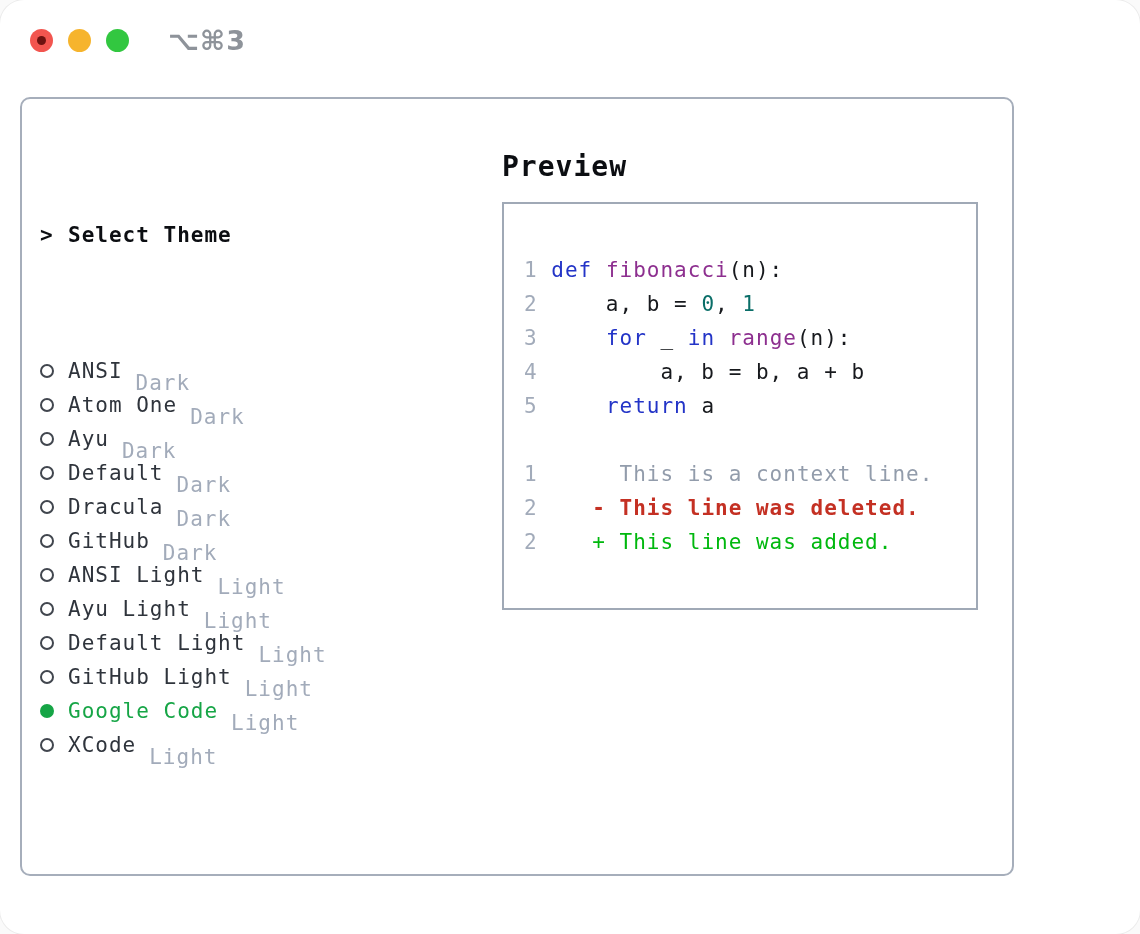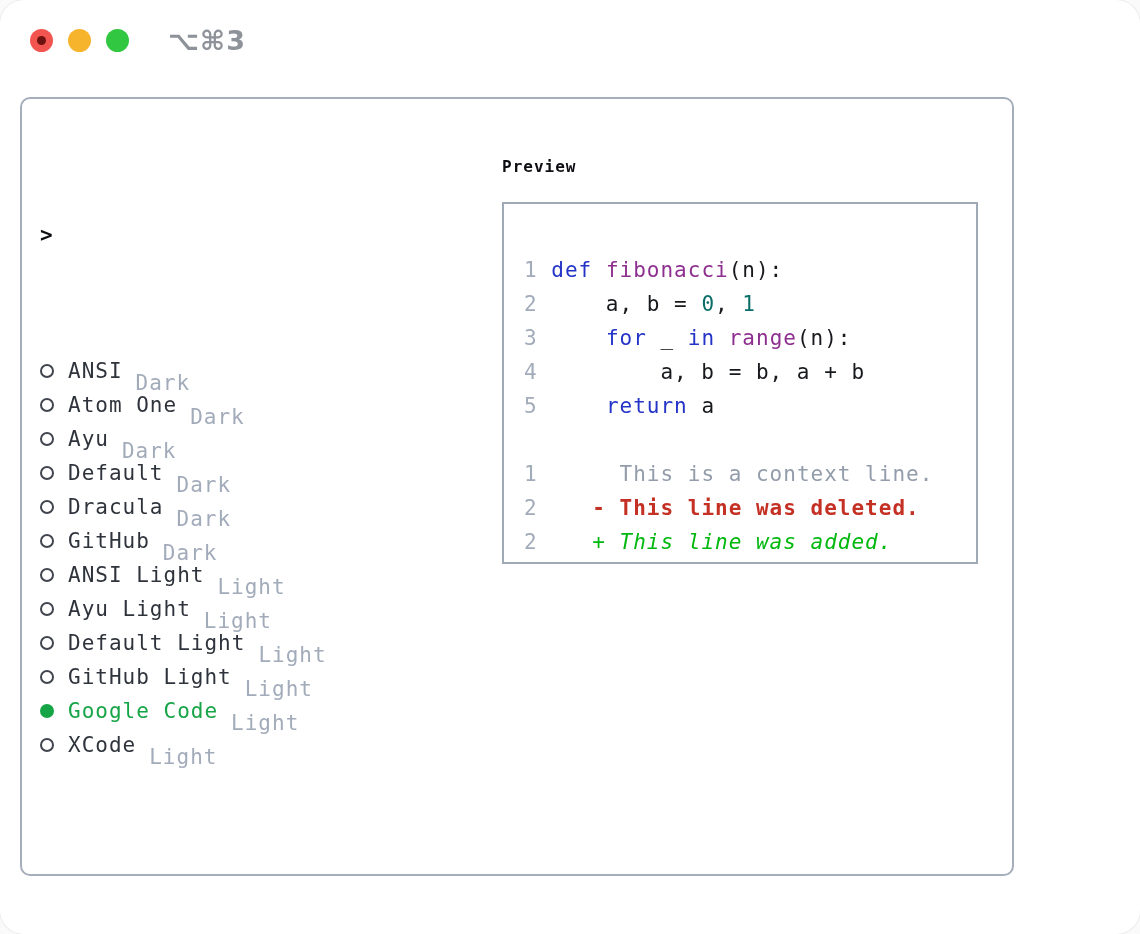--- a/index.html
+++ b/index.html
@@ -44,55 +44,56 @@
   .prompt{font-weight:bold;color:#0c0e12;}
   .circle{width:14px;height:14px;border-radius:50%;border:2px solid #41464e;background:transparent;}
   .circle.sel{border-color:var(--green);background:var(--green);}
   .sec-title{font-weight:bold;color:#0c0e12;}
   .t-name{color:var(--text);}
   .t-name.sel{color:var(--green);}
   .t-tag{color:var(--muted);margin-left:13px;margin-top:24px;}
   .blank{height:34px;}
   
   .preview-col{position:absolute;left:480px;top:51px;}
-  .preview-title{font-size:16px;line-height:34px;font-weight:bold;letter-spacing:1px;color:#0c0e12;}
+  .preview-title{font-size:28px;line-height:34px;font-weight:bold;letter-spacing:1px;color:#0c0e12;}
   .preview-box{
-    margin-top:18px;width:476px;height:362px;
+    margin-top:18px;width:476px;height:408px;
     border:2px solid #a0a9b6;background:#fff;overflow:hidden;
   }
   .code{
     padding:49px 0 0 20px;font-size:21px;line-height:34px;letter-spacing:1px;white-space:pre;
   }
   .pl{height:34px;}
   .lineno{color:var(--lineno);}
   .tok-plain{color:#17191d;}
   .tok-keyword{color:var(--kw);}
   .tok-function{color:var(--fn);}
   .tok-number{color:var(--num);}
   .diff-context{color:var(--ctx);}
   .diff-deleted{color:var(--red);font-weight:bold;}
-  .diff-added{color:var(--added);font-style:italic;}
+  .diff-added{color:var(--added);}
 </style>
 </head>
 <body>
 
 <div class="window">
 
   <div class="titlebar">
     <span class="dot dot-red"></span>
     <span class="dot dot-yellow"></span>
     <span class="dot dot-green"></span>
     <span class="win-title">⌥⌘3</span>
   </div>
 
   <div class="panel">
 
     <div class="selector">
       <div class="row">
         <span class="marker prompt">&gt;</span>
+        <span class="sec-title">Select Theme</span>
       </div>
 
       <div id="theme-list"><div class="row"><span class="marker"><span class="circle"></span></span><span class="t-name">ANSI</span><span class="t-tag">Dark</span></div><div class="row"><span class="marker"><span class="circle"></span></span><span class="t-name">Atom One</span><span class="t-tag">Dark</span></div><div class="row"><span class="marker"><span class="circle"></span></span><span class="t-name">Ayu</span><span class="t-tag">Dark</span></div><div class="row"><span class="marker"><span class="circle"></span></span><span class="t-name">Default</span><span class="t-tag">Dark</span></div><div class="row"><span class="marker"><span class="circle"></span></span><span class="t-name">Dracula</span><span class="t-tag">Dark</span></div><div class="row"><span class="marker"><span class="circle"></span></span><span class="t-name">GitHub</span><span class="t-tag">Dark</span></div><div class="row"><span class="marker"><span class="circle"></span></span><span class="t-name">ANSI Light</span><span class="t-tag">Light</span></div><div class="row"><span class="marker"><span class="circle"></span></span><span class="t-name">Ayu Light</span><span class="t-tag">Light</span></div><div class="row"><span class="marker"><span class="circle"></span></span><span class="t-name">Default Light</span><span class="t-tag">Light</span></div><div class="row"><span class="marker"><span class="circle"></span></span><span class="t-name">GitHub Light</span><span class="t-tag">Light</span></div><div class="row"><span class="marker"><span class="circle sel"></span></span><span class="t-name sel">Google Code</span><span class="t-tag">Light</span></div><div class="row"><span class="marker"><span class="circle"></span></span><span class="t-name">XCode</span><span class="t-tag">Light</span></div></div>
 
       <div class="blank"></div>
 
       
 
       
 

